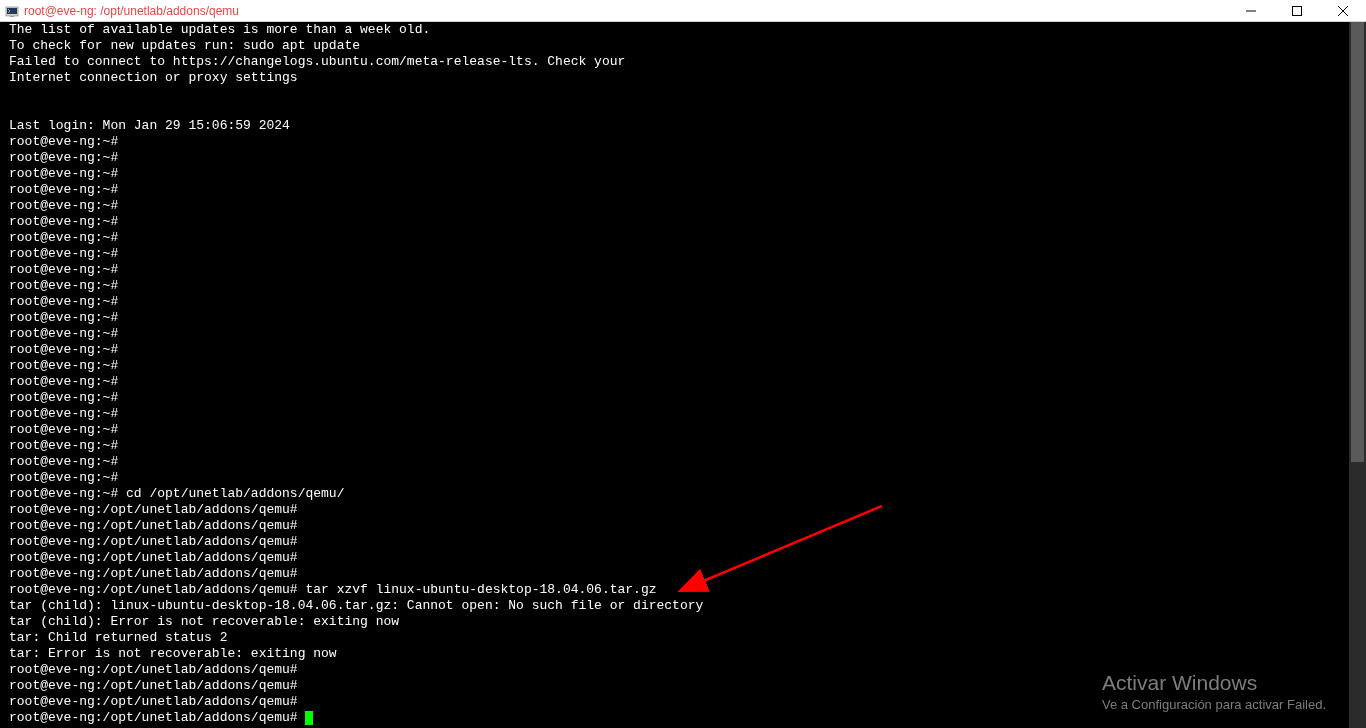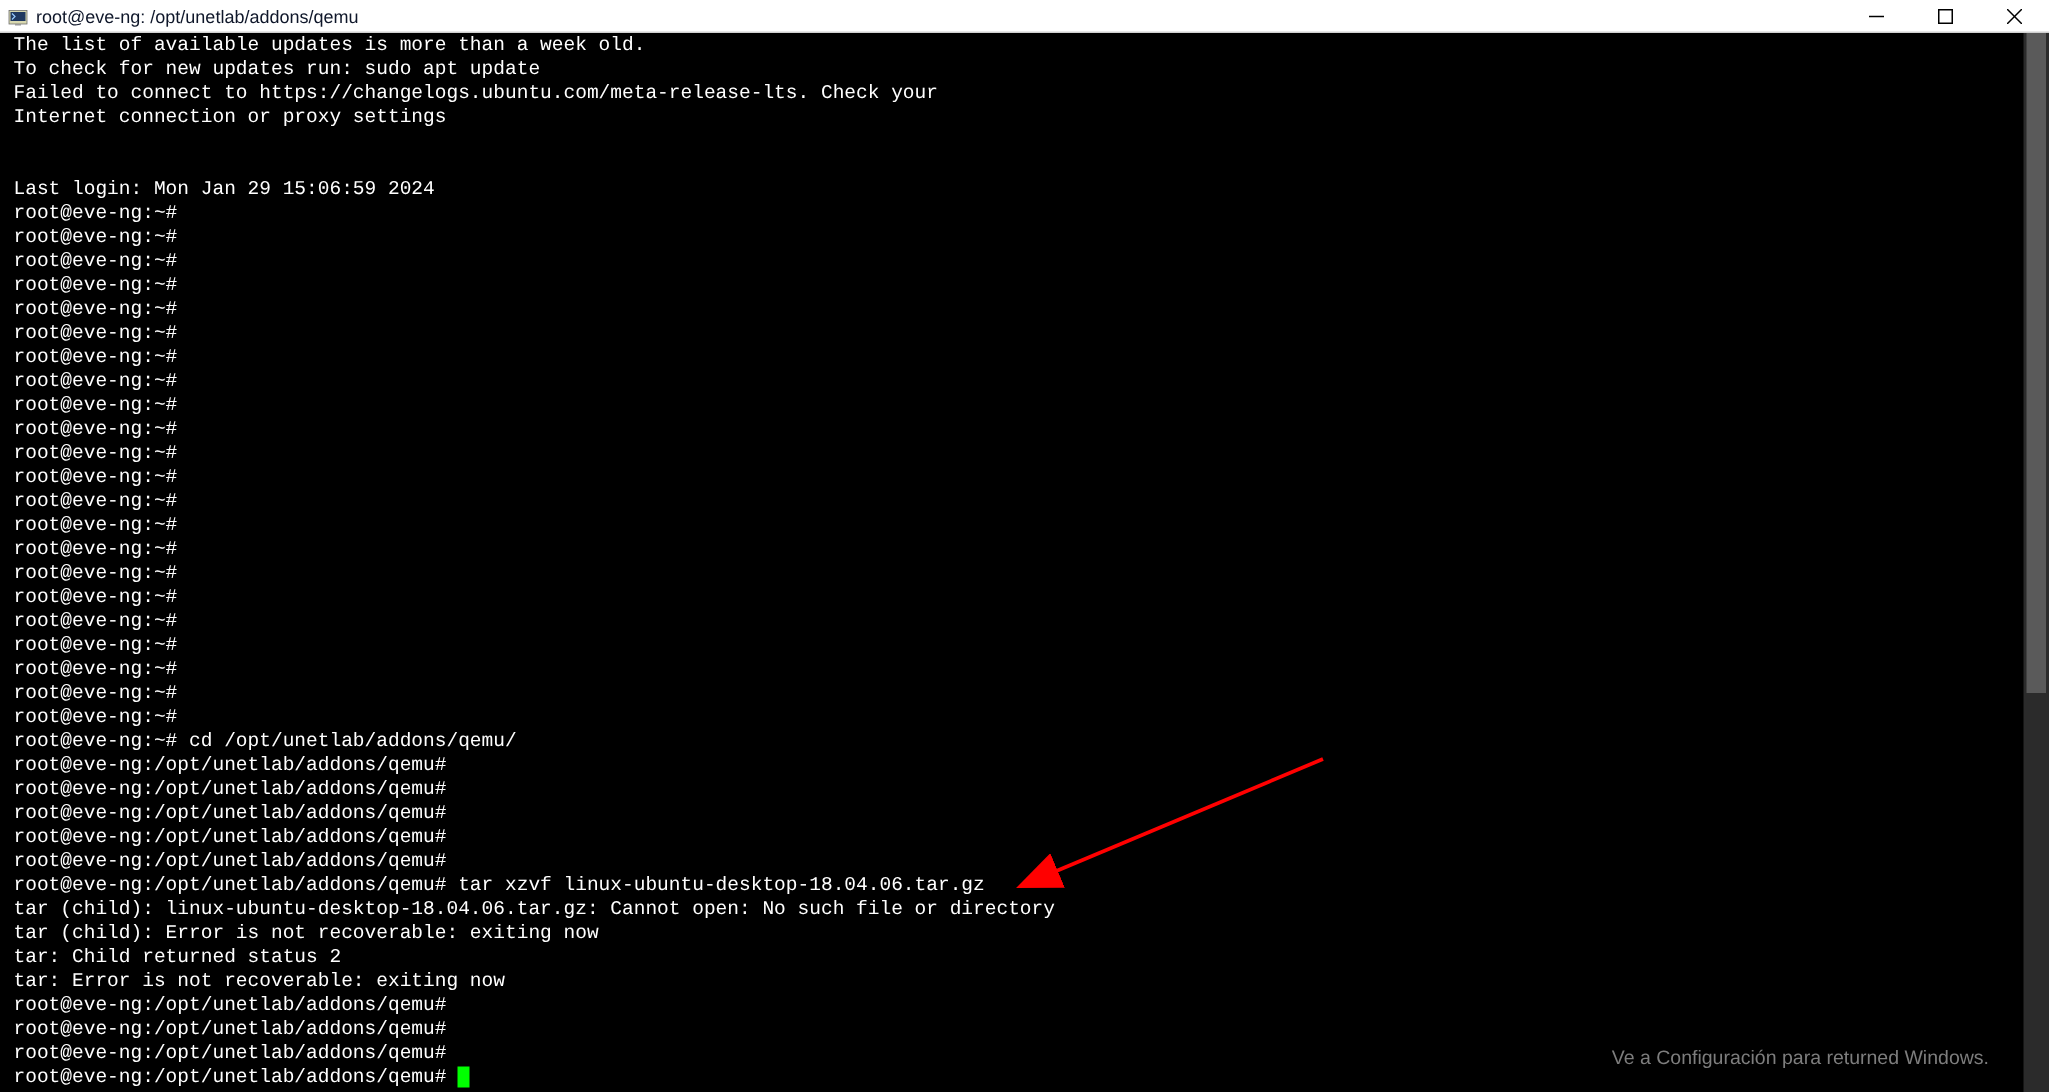--- a/index.html
+++ b/index.html
@@ -1,20 +1,20 @@
 <!DOCTYPE html>
 <html><head>
 <meta charset="utf-8">
 <style>
   * { margin: 0; padding: 0; box-sizing: border-box; }
   html, body { width: 1366px; height: 728px; overflow: hidden; font-family: "Segoe UI", Tahoma, sans-serif; background: #f0f0f0; }
   .window { width: 1366px; height: 728px; display: flex; flex-direction: column; background: #fff; }
   .titlebar { height: 22px; background: #ffffff; display: flex; align-items: center; padding-left: 4px; border-bottom: 1px solid #d0d0d0; }
   .titlebar-icon { width: 16px; height: 16px; display: flex; align-items: center; justify-content: center; margin-right: 4px; }
-  .titlebar-title { font-size: 12px; color: #0f172a; flex: 1; }
+  .titlebar-title { font-size: 12px; color: #ef4444; flex: 1; }
   .win-controls { display: flex; height: 100%; }
   .win-btn { width: 46px; height: 100%; display: flex; align-items: center; justify-content: center; font-size: 10px; color: #000; }
   .terminal-area { flex: 1; background: #000000; position: relative; overflow: hidden; }
   .terminal-content { font-family: "Consolas", "Courier New", monospace; font-size: 13px; line-height: 16px; color: #ffffff; white-space: pre; padding: 0 9px; }
   .cursor { display:inline-block; width:8px; height:14px; background:#00ff00; vertical-align:text-bottom; }
   .scrollbar { position:absolute; right:0; top:0; bottom:0; width:17px; background:#2b2b2b; }
   .scrollbar-thumb { position:absolute; left:2px; right:2px; top:0; height:440px; background:#5a5a5a; border-radius:0; }
   .watermark { position:absolute; right:40px; bottom:16px; text-align:left; color:#818181; pointer-events:none; }
   .watermark .wm-title { font-size:21px; font-weight:400; color:#7d7d7d; }
   .watermark .wm-sub { font-size:13px; color:#7d7d7d; margin-top:2px; }
@@ -99,21 +99,22 @@
 root@eve-ng:/opt/unetlab/addons/qemu#
 root@eve-ng:/opt/unetlab/addons/qemu#
 root@eve-ng:/opt/unetlab/addons/qemu#
 root@eve-ng:/opt/unetlab/addons/qemu# <span class="cursor"></span></div>
 
     <div class="scrollbar">
       <div class="scrollbar-thumb"></div>
     </div>
 
     <div class="watermark">
-      <div class="wm-sub">Ve a Configuración para returned Windows.</div>
+      <div class="wm-title">Activar Windows</div>
+      <div class="wm-sub">Ve a Configuración para activar Failed.</div>
     </div>
 
     <svg class="arrow-svg" width="1366" height="706">
       <defs>
         <marker id="ah" markerWidth="12" markerHeight="10" refX="10" refY="5" orient="auto">
           <polygon points="0,0 12,5 0,10" fill="#ff0000"></polygon>
         </marker>
       </defs>
       <line id="arrow-line" stroke="#ff0000" stroke-width="2.5" marker-end="url(#ah)" x1="882" y1="484" x2="682" y2="568"></line>
     </svg>

